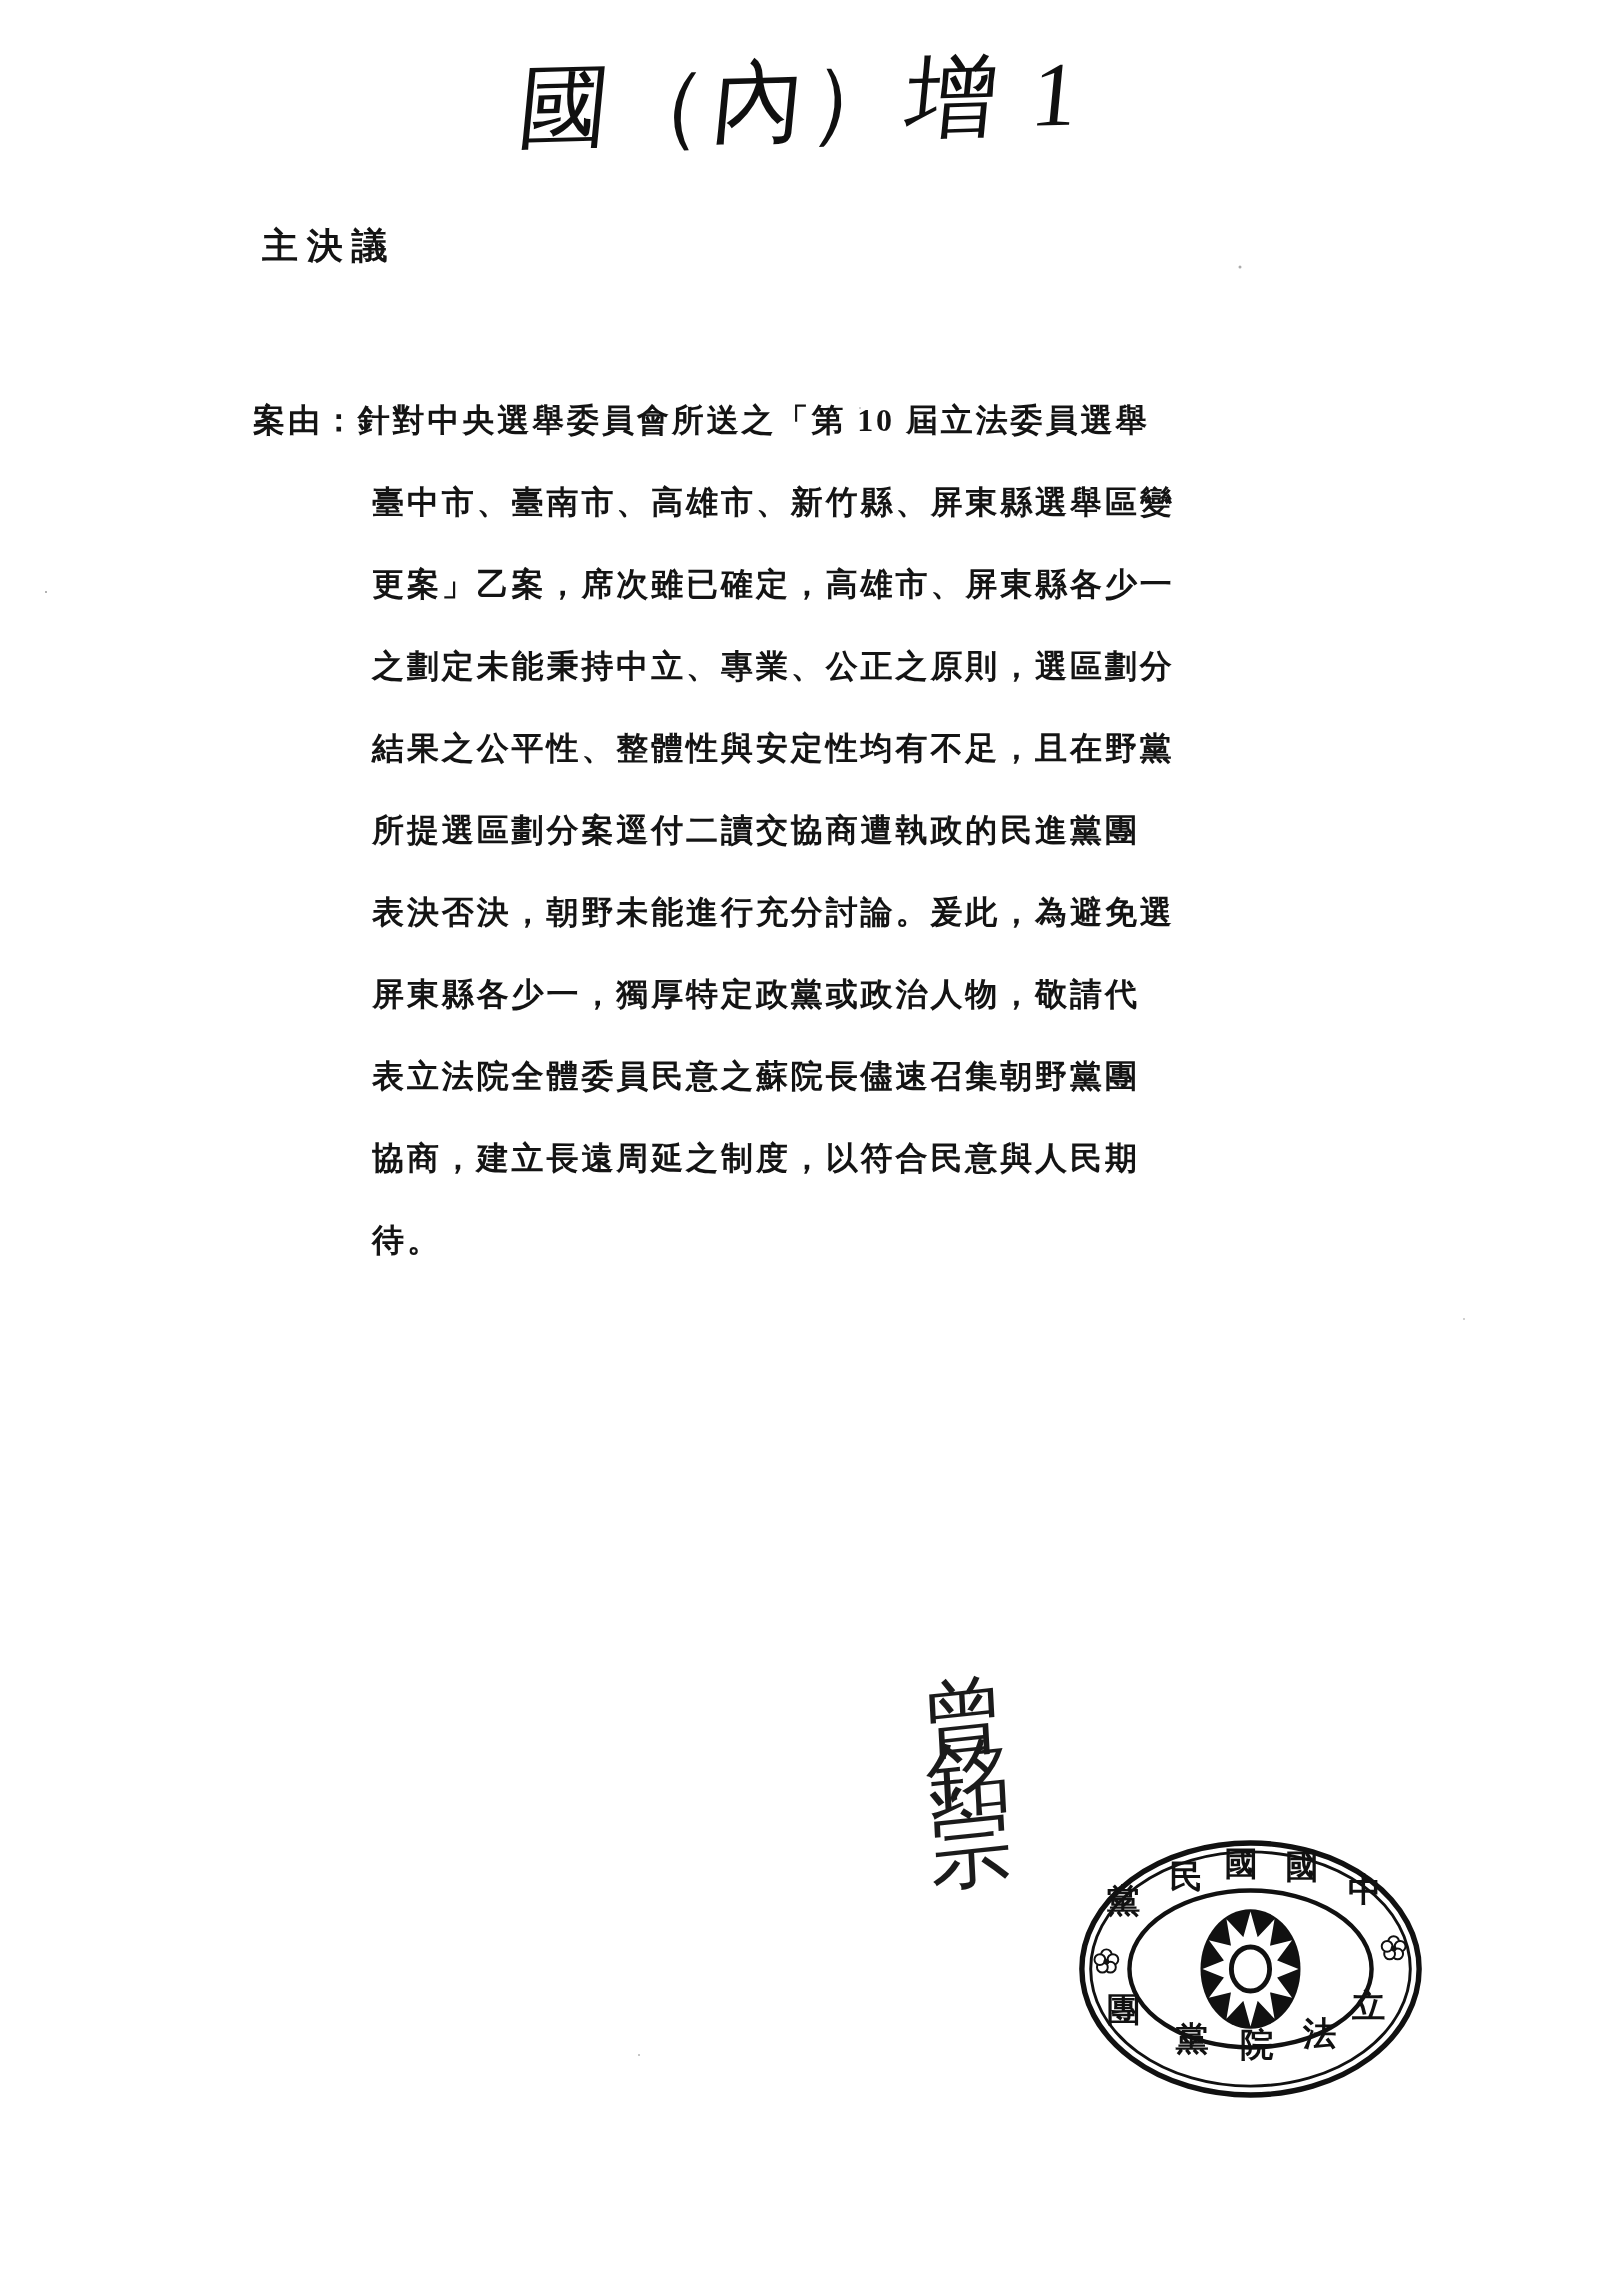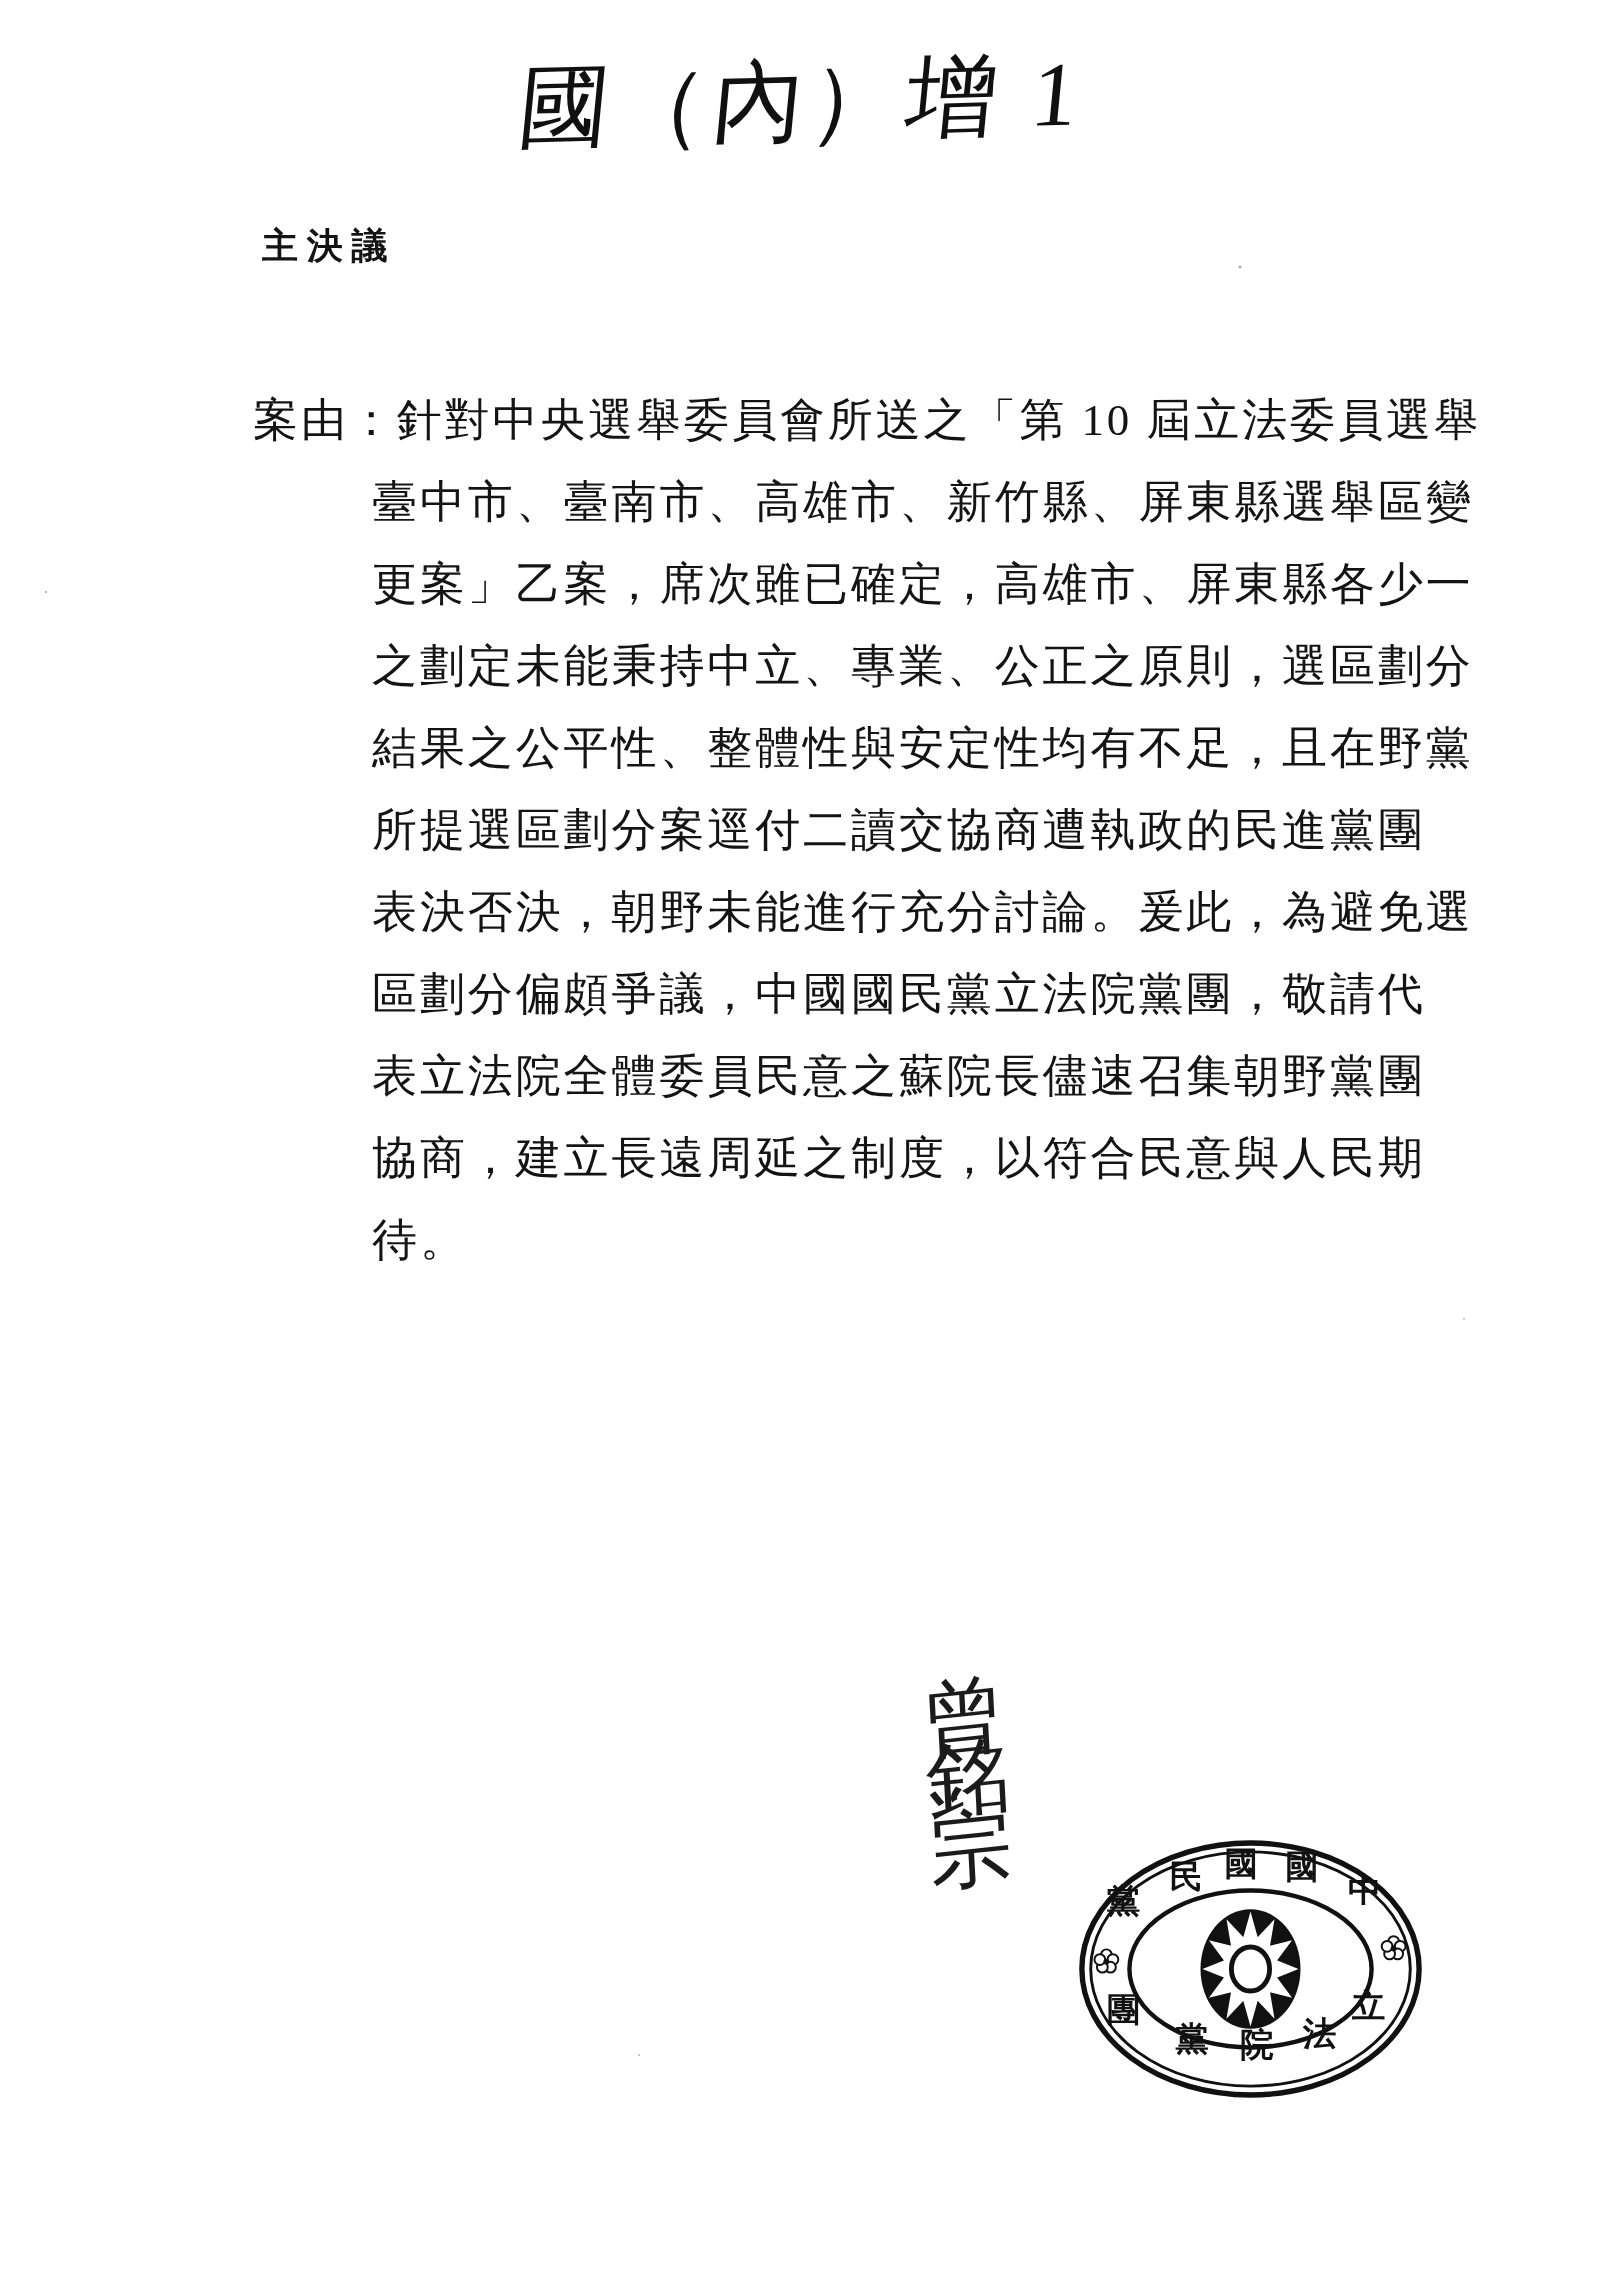--- a/index.html
+++ b/index.html
@@ -33,24 +33,25 @@
     letter-spacing:8.8px;
     white-space:nowrap;
   }
   .case-block {
     position:absolute;
     left:253px;
     top:379px;
     width:1216px;
   }
   .case-line {
-    font-size:45px;
+    font-size:32px;
     line-height:82px;
     letter-spacing:2.9px;
     white-space:nowrap;
+    font-weight:bold;
   }
   .case-line.cont { margin-left:119px; }
   .proposer {
     position:absolute;
     left:255px;
     top:1529px;
     font-size:43px;
     line-height:82px;
     letter-spacing:2px;
     white-space:nowrap;
@@ -98,21 +99,21 @@
   <div class="heading">主決議</div>
 
   <div class="case-block">
     <div class="case-line">案由：針對中央選舉委員會所送之「第 10 屆立法委員選舉</div>
     <div class="case-line cont">臺中市、臺南市、高雄市、新竹縣、屏東縣選舉區變</div>
     <div class="case-line cont">更案」乙案，席次雖已確定，高雄市、屏東縣各少一</div>
     <div class="case-line cont">之劃定未能秉持中立、專業、公正之原則，選區劃分</div>
     <div class="case-line cont">結果之公平性、整體性與安定性均有不足，且在野黨</div>
     <div class="case-line cont">所提選區劃分案逕付二讀交協商遭執政的民進黨團</div>
     <div class="case-line cont">表決否決，朝野未能進行充分討論。爰此，為避免選</div>
-    <div class="case-line cont">區劃分偏頗爭議，中國國民黨立法院黨團，敬請代</div>
+    <div class="case-line cont">屏東縣各少一，獨厚特定政黨或政治人物，敬請代</div>
     <div class="case-line cont">表立法院全體委員民意之蘇院長儘速召集朝野黨團</div>
     <div class="case-line cont">協商，建立長遠周延之制度，以符合民意與人民期</div>
     <div class="case-line cont">待。</div>
   </div>
 
 
   <div class="signature">曾銘宗</div>
 
   <svg class="stamp" width="349" height="262" viewBox="0 0 712 534">
 

